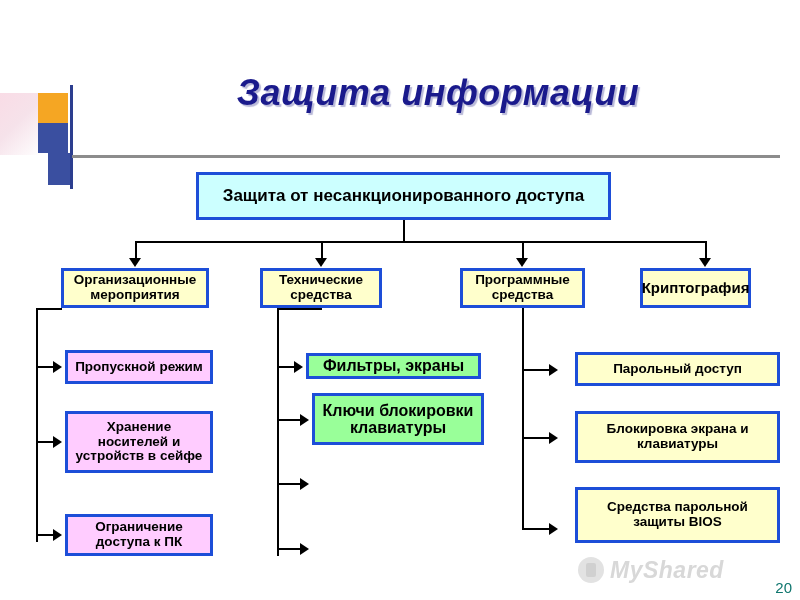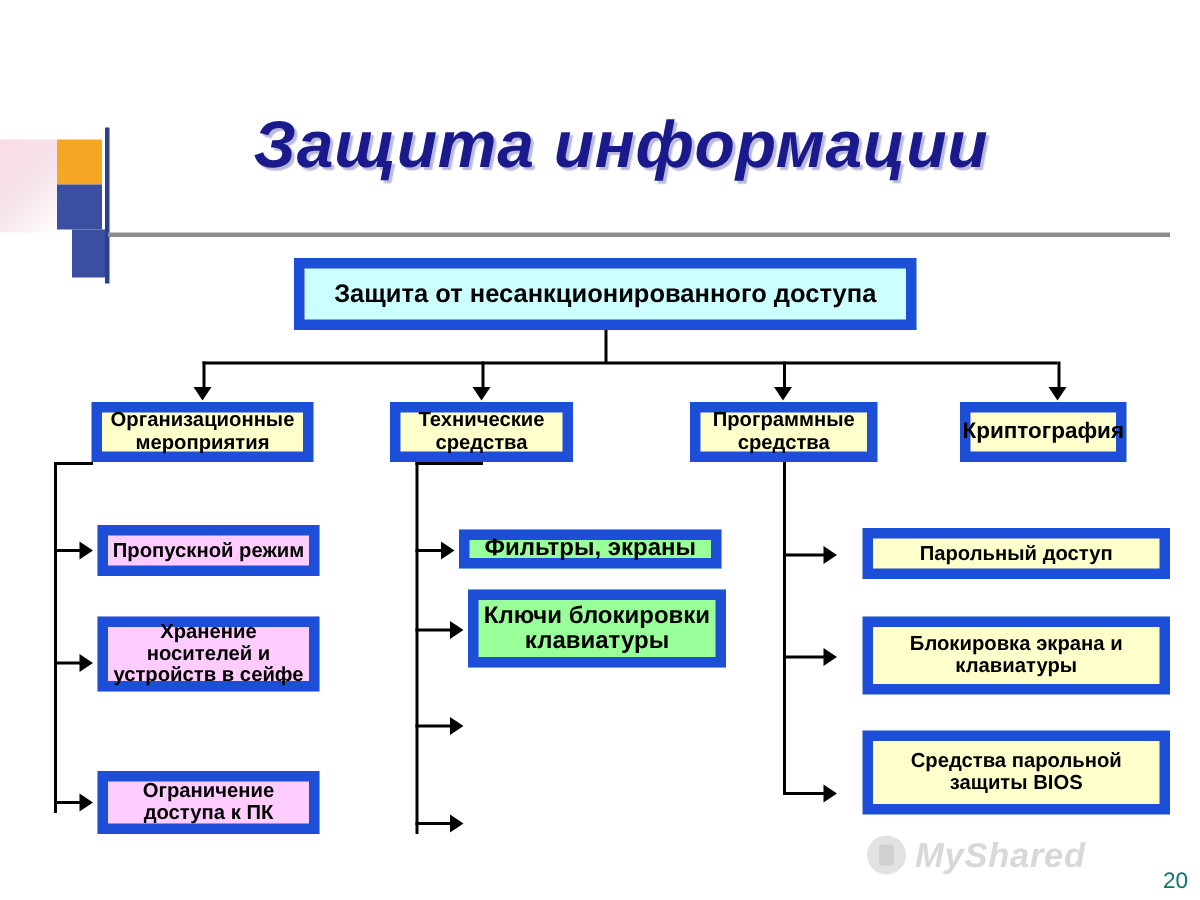--- a/index.html
+++ b/index.html
@@ -51,37 +51,37 @@
   }
   .deco-hline {
     left: 72px; top: 155px;
     width: 708px; height: 3px;
     background: #8c8c8c;
   }
 
   
   .title {
     position: absolute;
-    left: 84px;
+    left: 108px;
     top: 72px;
     width: 660px;
     text-align: center;
-    font-size: 44px;
+    font-size: 36px;
     font-weight: bold;
     font-style: italic;
     color: #1a1a8c;
     text-shadow: 2px 2px 1px #b9b9d8;
     letter-spacing: 0.5px;
   }
 
   
   .box {
     position: absolute;
     box-sizing: border-box;
-    border: 7px solid #1d4ed8;
+    border: 3px solid #1d4ed8;
     display: flex;
     align-items: center;
     justify-content: center;
     text-align: center;
     font-weight: bold;
     line-height: 1.08;
     padding: 1px 3px;
     color: #000000;
   }
   .box-cyan {
@@ -110,21 +110,21 @@
     font-size: 13.5px;
   }
   .lvl2-a { left: 61px;  top: 268px; width: 148px; }
   .lvl2-b { left: 260px; top: 268px; width: 122px; }
   .lvl2-c { left: 460px; top: 268px; width: 125px; }
   .lvl2-d { left: 640px; top: 268px; width: 111px; font-size: 15px; }
 
   
   .c1 { left: 65px; width: 148px; font-size: 13.5px; }
   .c1-a { top: 350px; height: 34px; }
-  .c1-b { top: 411px; height: 50px; }
+  .c1-b { top: 411px; height: 62px; }
   .c1-c { top: 514px; height: 42px; }
   .c2-a { left: 306px; top: 353px; width: 175px; height: 26px; }
   .c2-b { left: 312px; top: 393px; width: 172px; height: 52px; }
   .c2-c { left: 312px; top: 461px; width: 172px; height: 44px; }
   .c2-d { left: 312px; top: 526px; width: 172px; height: 44px; }
 
   
   .c3 { left: 575px; width: 205px; font-size: 13.5px; }
   .c3-a { top: 352px; height: 34px; }
   .c3-b { top: 411px; height: 52px; }

